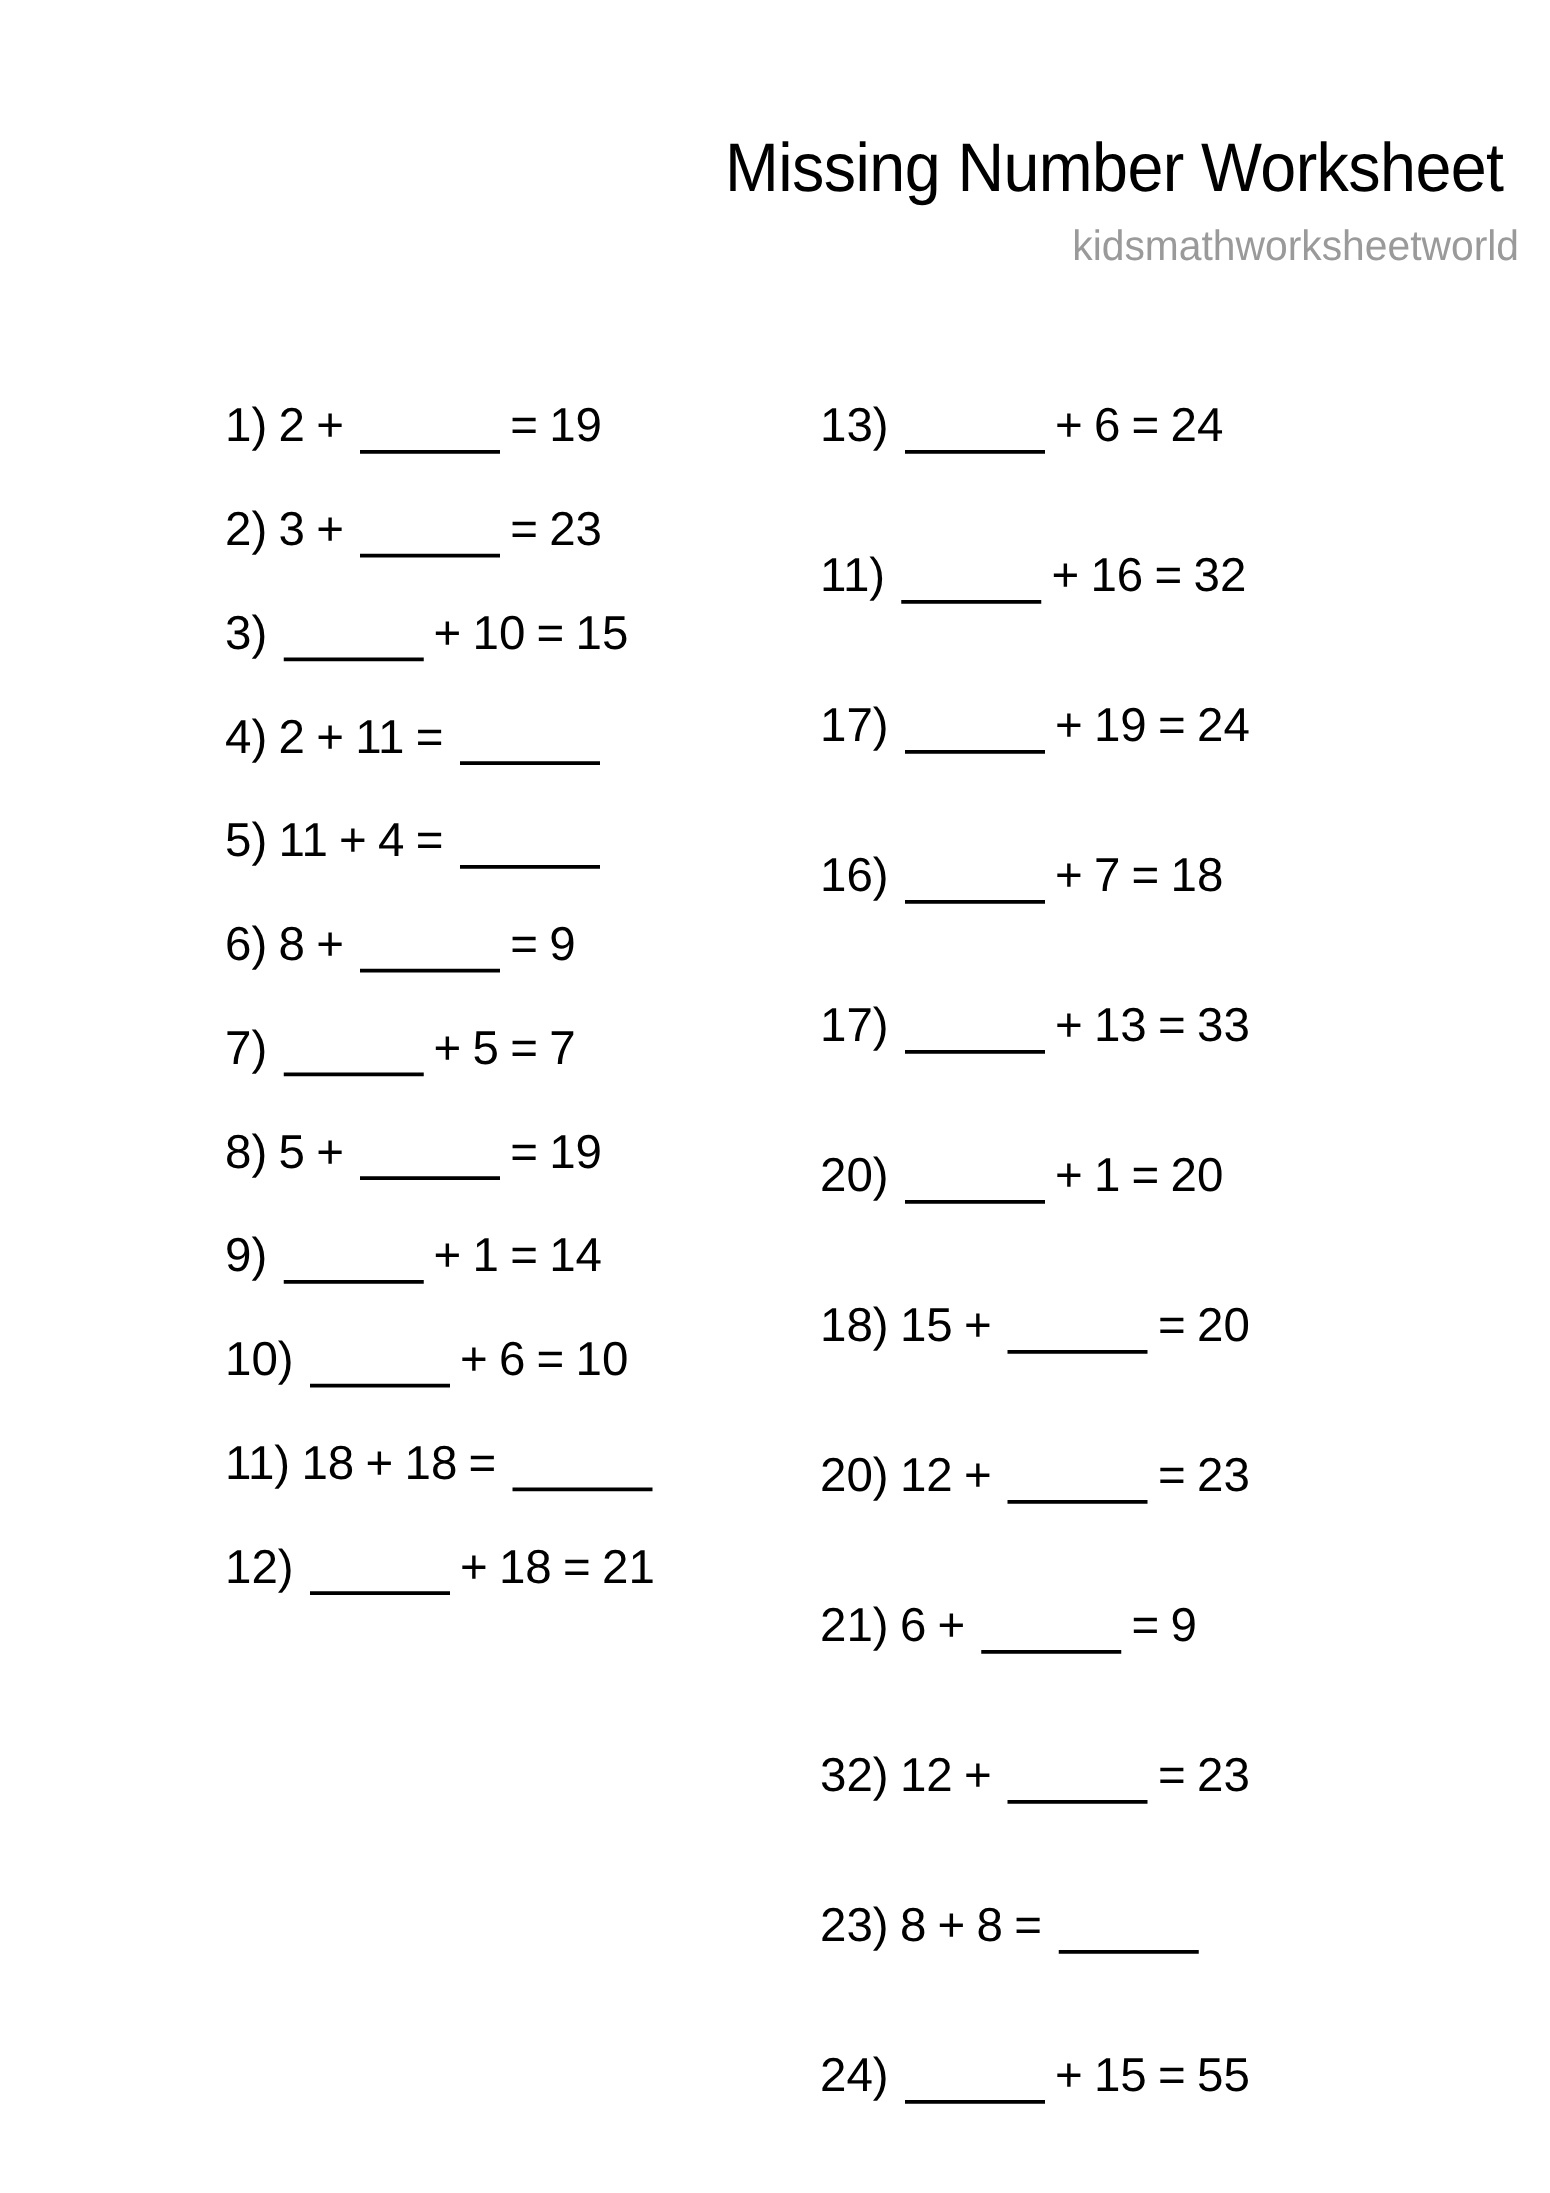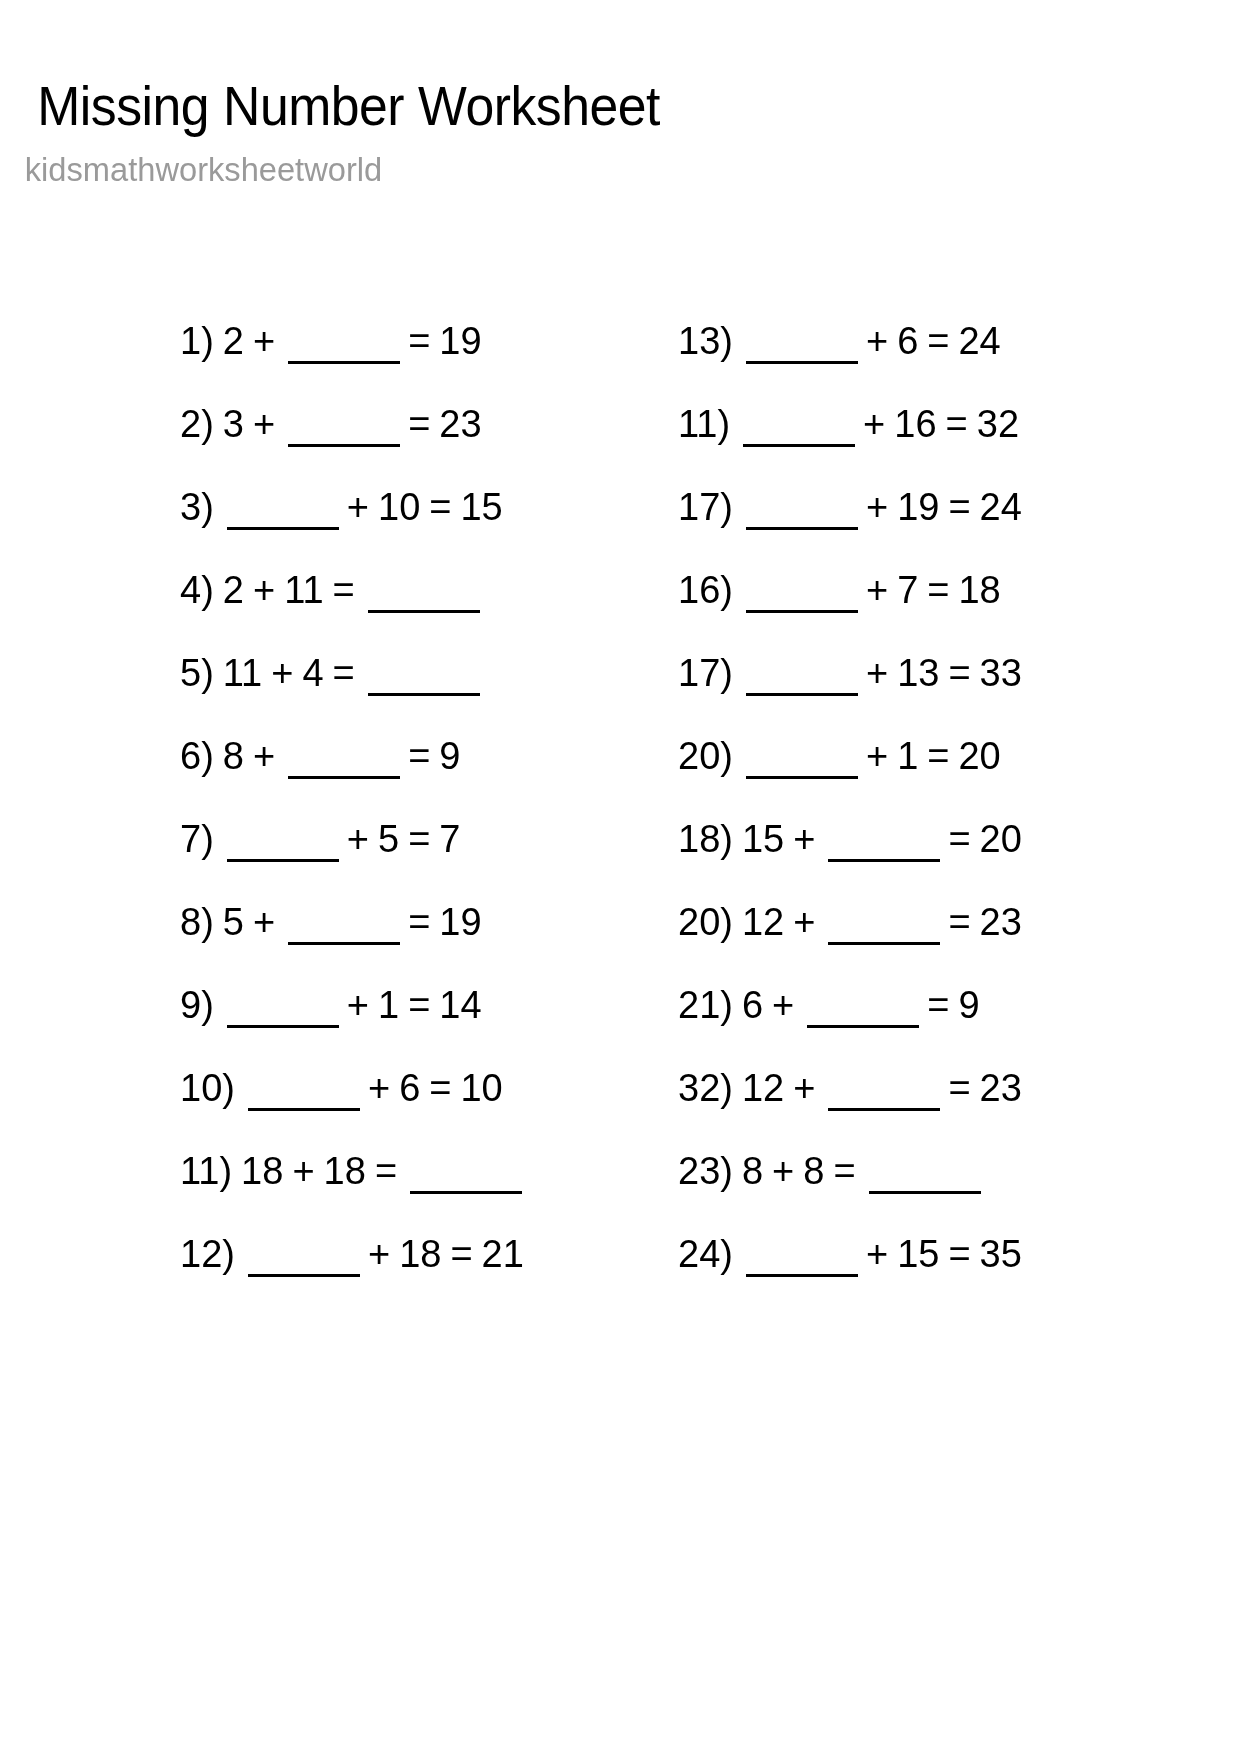--- a/index.html
+++ b/index.html
@@ -15,22 +15,22 @@
     height: 1754px;
     background: #ffffff;
     margin: 0 auto;
     overflow: hidden;
     font-family: "Liberation Sans", sans-serif;
     color: #000000;
   }
 
   
   .header {
-    padding-top: 78px;
-    text-align: left;
+    padding-top: 106px;
+    text-align: right;
   }
 
   .worksheet-title {
     font-family: "Liberation Sans", sans-serif;
     font-size: 55px;
     font-weight: 400;
     letter-spacing: -0.5px;
     color: #000000;
     line-height: 1.05;
     margin: 0;
@@ -63,21 +63,22 @@
     flex-direction: column;
   }
 
   .column-left {
     width: 440px;
     margin-left: 180px;
   }
 
   .column-right {
     width: 440px;
-    margin-left: 58px;
+    margin-left: 36px;
+    gap: 37px;
   }
 
   .problem {
     height: 83px;
     display: flex;
     align-items: baseline;
     white-space: nowrap;
     font-size: 38px;
     line-height: 83px;
     color: #000000;
@@ -305,18 +306,18 @@
           <span class="token">8</span>
           <span class="token token-op">=</span>
           <span class="blank"></span>
         </div>
         <div class="problem">
           <span class="problem-number">24)</span>
           <span class="blank"></span>
           <span class="token token-op">+</span>
           <span class="token">15</span>
           <span class="token token-op">=</span>
-          <span class="token">35</span>
+          <span class="token">55</span>
         </div>
       </div>
   </div>
 
 </div>
 
 </body></html>

